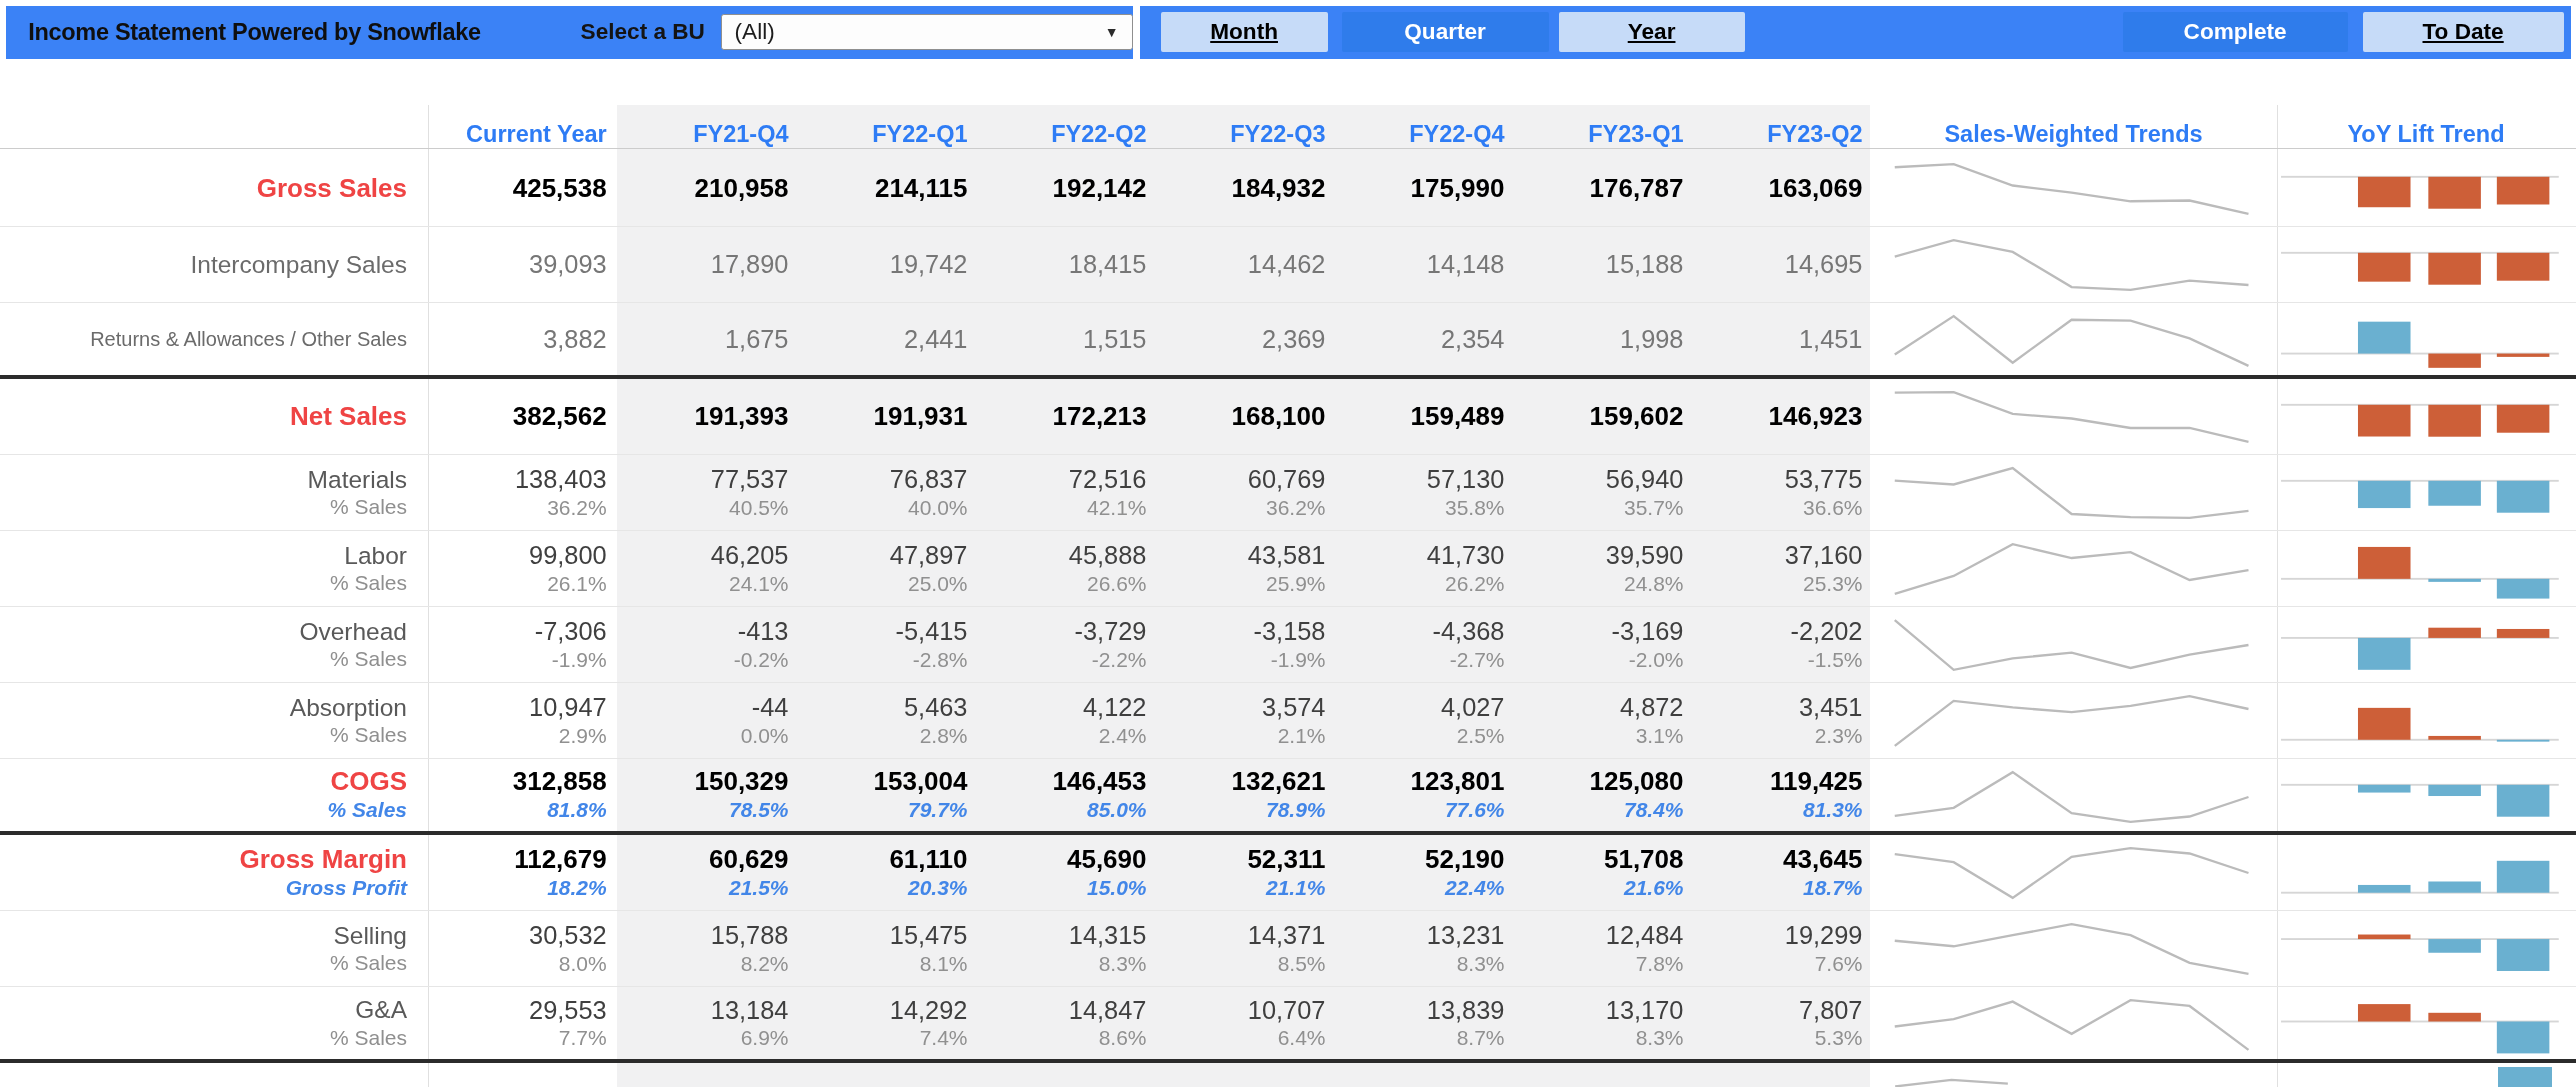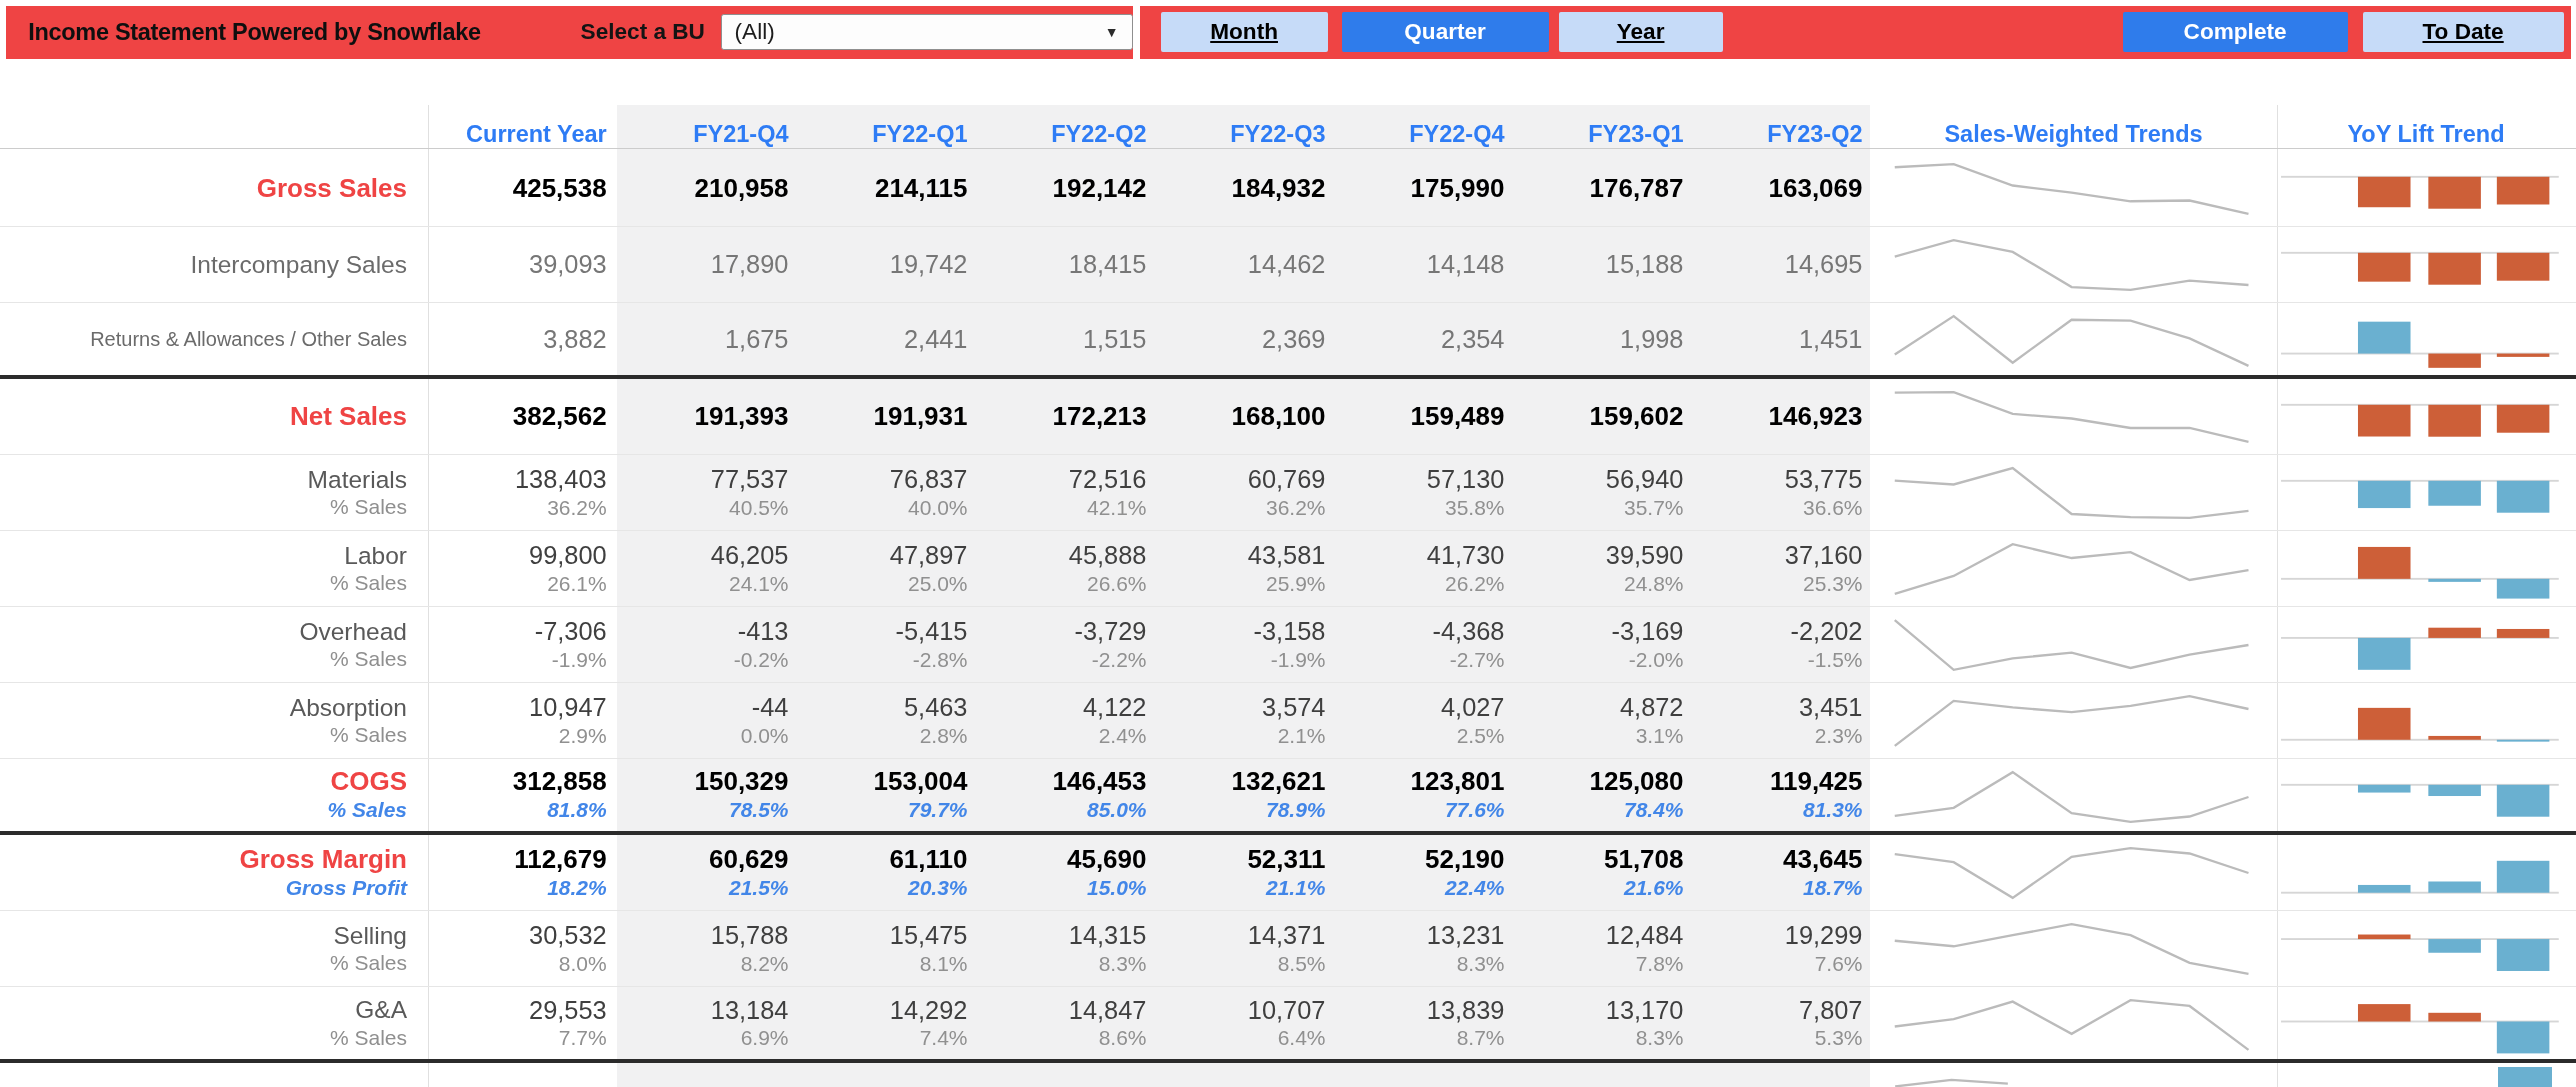--- a/index.html
+++ b/index.html
@@ -3,38 +3,38 @@
 <meta charset="utf-8">
 <style>
   html,body { margin:0; padding:0; background:#ffffff; }
   .stage {
     position:relative; width:2576px; height:1088px; overflow:hidden;
     font-family:"Liberation Sans", sans-serif; background:#ffffff;
   }
   * { box-sizing:border-box; }
 
   
-  .topbar { position:absolute; left:5.6px; top:5.6px; width:2565px; height:53px; background:#ef4444; }
+  .topbar { position:absolute; left:5.6px; top:5.6px; width:2565px; height:53px; background:#3b82f6; }
   .tb-title { position:absolute; left:22.6px; top:0; height:53px; display:flex; align-items:center;
     font-size:23.5px; font-weight:700; color:#0f0f0f; letter-spacing:-0.3px; }
   .tb-bulabel { position:absolute; left:575px; top:0; height:53px; display:flex; align-items:center;
     font-size:22.6px; font-weight:700; color:#141414; }
   .dropdown { position:absolute; left:715px; top:8.5px; width:412px; height:36px; background:#fdfdfd;
     border:0.9px solid #8f8f8f; border-radius:2.8px; display:flex; align-items:center;
     justify-content:space-between; padding:8px 13px; font-size:22.6px; color:#1d1d1d; cursor:pointer; }
   .dropdown .caret { font-size:14px; color:#2b2b2b; }
   .zone-gap { position:absolute; left:1127px; top:0; width:7.5px; height:53px; background:#ffffff; }
   .btn { position:absolute; top:6.6px; height:40px; display:flex; align-items:center; justify-content:center;
     font-size:22.6px; font-weight:700; border-radius:1.9px; cursor:pointer; }
   .btn.light { background:#c6dbf8; color:#000000; }
   .btn.light .btn-txt { text-decoration:underline; }
   .btn.active { background:#2f7ceb; color:#ffffff; }
   .btn-month    { left:1155px; width:167px; }
   .btn-quarter  { left:1336px; width:207px; }
-  .btn-year     { left:1553px; width:164px; }
+  .btn-year     { left:1553px; width:186px; }
   .btn-complete { left:2117px; width:225px; }
   .btn-todate   { left:2357px; width:201px; }
 
   
   .gray-band { position:absolute; left:617px; top:105px; width:1253px; height:982px; background:#f1f1f2; }
   .vline { position:absolute; top:105px; height:982px; width:0.9px; background:#e0e0e0; }
   .vline.v1 { left:428px; } .vline.v2 { left:2277px; }
 
   .thead { position:absolute; left:0; top:105px; width:2576px; height:44px; display:flex;
     align-items:flex-end; color:#2e7cf5; font-weight:700; font-size:23.5px;

